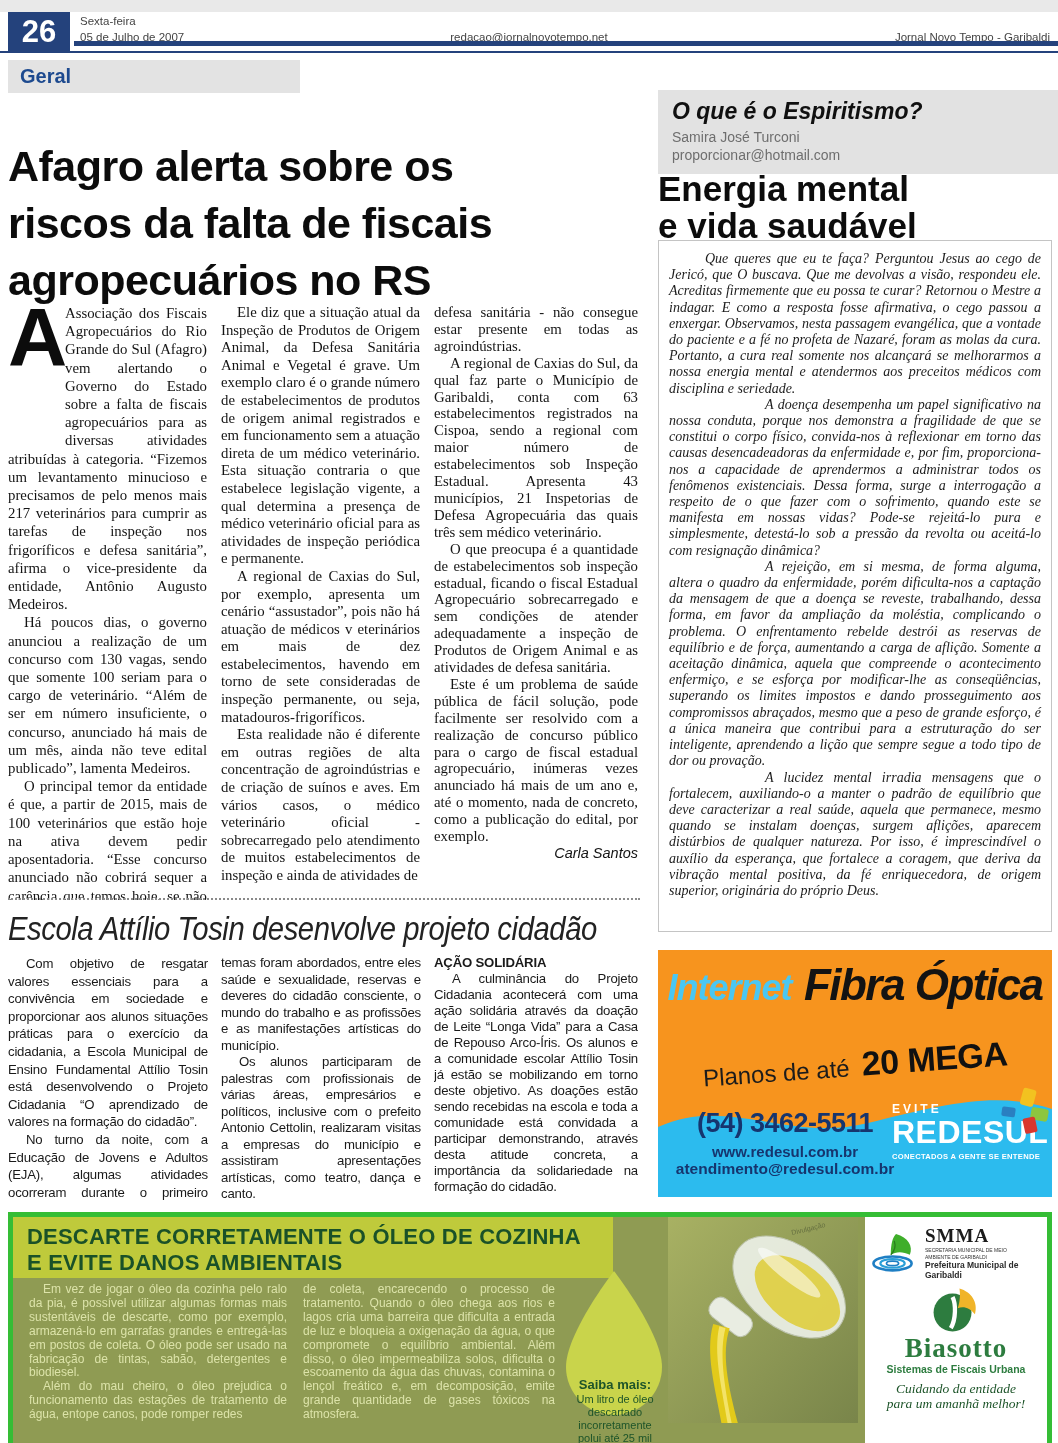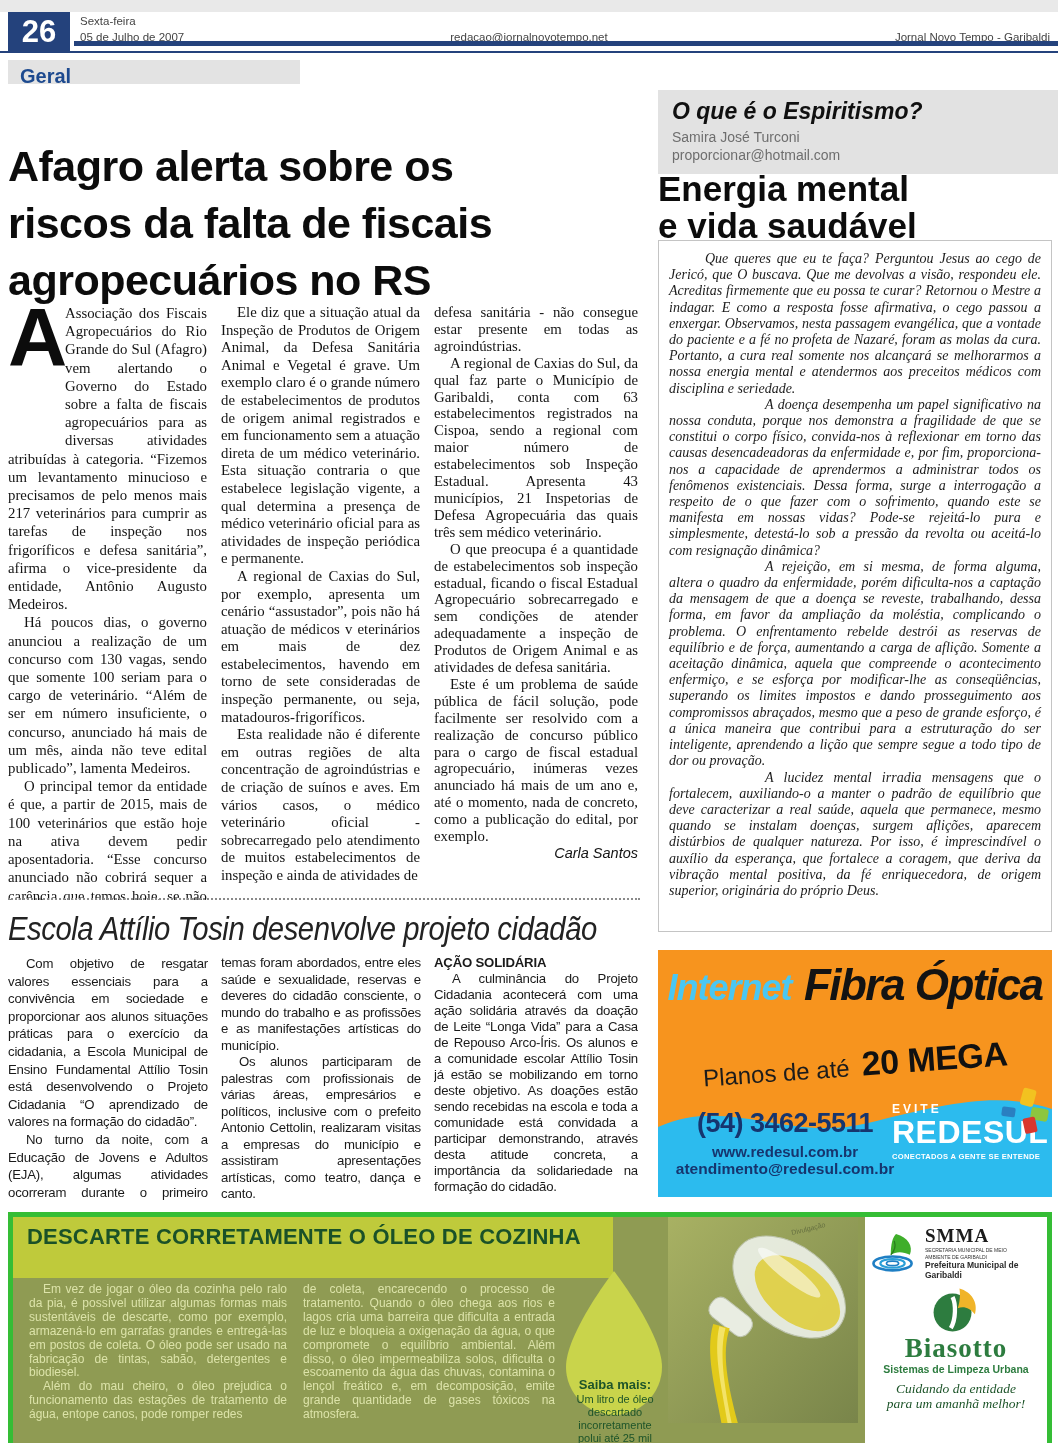--- a/index.html
+++ b/index.html
@@ -9,21 +9,21 @@
   
   .pagenum{position:absolute;left:8px;top:0;width:62px;height:40px;background:#24427c;color:#fff;
            font-size:31px;font-weight:bold;display:flex;align-items:center;justify-content:center;}
   .hdr-day{position:absolute;left:80px;top:3px;font-size:11.5px;color:#444;}
   .hdr-date{position:absolute;left:80px;top:19px;font-size:11.5px;color:#444;}
   .hdr-email{position:absolute;left:0;right:0;top:19px;text-align:center;font-size:11.5px;color:#444;}
   .hdr-paper{position:absolute;right:8px;top:19px;font-size:11.5px;color:#444;}
   .hdr-rule-thick{position:absolute;left:74px;right:0;top:29px;height:5px;background:#24427c;}
   .hdr-rule-thin{position:absolute;left:0;right:0;top:39px;height:2px;background:#24427c;}
 
-  .section-box{position:absolute;left:8px;top:48px;width:292px;height:24px;background:#e3e3e3;}
+  .section-box{position:absolute;left:8px;top:48px;width:292px;height:33px;background:#e3e3e3;}
   .section-label{padding:5px 0 0 12px;font-size:20px;font-weight:bold;color:#1d4a8f;}
 
   
   .headline{position:absolute;left:8px;top:97px;width:648px;font-size:43px;line-height:1.33;
             font-weight:bold;color:#0c0c0c;letter-spacing:-0.5px;}
   .mcol{position:absolute;top:292px;height:596px;overflow:hidden;font-family:"Liberation Serif",serif;
         font-size:14.8px;text-align:justify;color:#141414;}
   .mcol p{margin:0;text-indent:16px;}
   .mcol p.p-drop{text-indent:0;}
   .mcol1{left:8px;width:199px;line-height:18.2px;}
@@ -213,20 +213,21 @@
           <rect x="-2" y="6" width="13" height="16" rx="2" fill="#d9372e" transform="rotate(-12)"></rect>
           <rect x="-22" y="-4" width="14" height="10" rx="2" fill="#2a7fc1" transform="rotate(8)"></rect>
         </g>
       </svg>
     </div>
   </div>
 
   <div class="banner">
     <div class="b-strip">
       <div class="b-title">DESCARTE CORRETAMENTE O ÓLEO DE COZINHA</div>
+      <div class="b-title">E EVITE DANOS AMBIENTAIS</div>
     </div>
     <div class="b-col b-col1">
       <p>Em vez de jogar o óleo da cozinha pelo ralo da pia, é possível utilizar algumas formas mais sustentáveis de descarte, como por exemplo, armazená-lo em garrafas grandes e entregá-las em postos de coleta. O óleo pode ser usado na fabricação de tintas, sabão, detergentes e biodiesel.</p>
       <p>Além do mau cheiro, o óleo prejudica o funcionamento das estações de tratamento de água, entope canos, pode romper redes</p>
     </div>
     <div class="b-col b-col2">
       <p>de coleta, encarecendo o processo de tratamento. Quando o óleo chega aos rios e lagos cria uma barreira que dificulta a entrada de luz e bloqueia a oxigenação da água, o que compromete o equilíbrio ambiental. Além disso, o óleo impermeabiliza solos, dificulta o escoamento da água das chuvas, contamina o lençol freático e, em decomposição, emite grande quantidade de gases tóxicos na atmosfera.</p>
     </div>
 
     <svg class="droplet" viewBox="0 0 112 150">
@@ -268,21 +269,21 @@
           <div class="smma-caption">SECRETARIA MUNICIPAL DE MEIO AMBIENTE DE GARIBALDI</div>
           <div class="smma-org">Prefeitura Municipal de Garibaldi</div>
         </div>
       </div>
       <svg class="bia-logo" viewBox="0 0 60 58">
         <circle cx="26" cy="32" r="22" fill="#2d7c3f"></circle>
         <path d="M26 14 C30 22 30 40 24 50" stroke="#ffffff" stroke-width="5" fill="none"></path>
         <path d="M34 4 C48 8 56 20 52 34 C46 26 38 24 32 27 C35 18 35 10 34 4 Z" fill="#f0b429"></path>
       </svg>
       <div class="bia-brand">Biasotto</div>
-      <div class="bia-tag">Sistemas de Limpeza Urbana</div>
+      <div class="bia-tag">Sistemas de Fiscais Urbana</div>
       <div class="bia-slogan"><span>Cuidando da entidade</span><br>
         <span>para um amanhã melhor!</span>
       </div>
     </div>
 
   </div>
 
 </div>
 
 </body></html>

